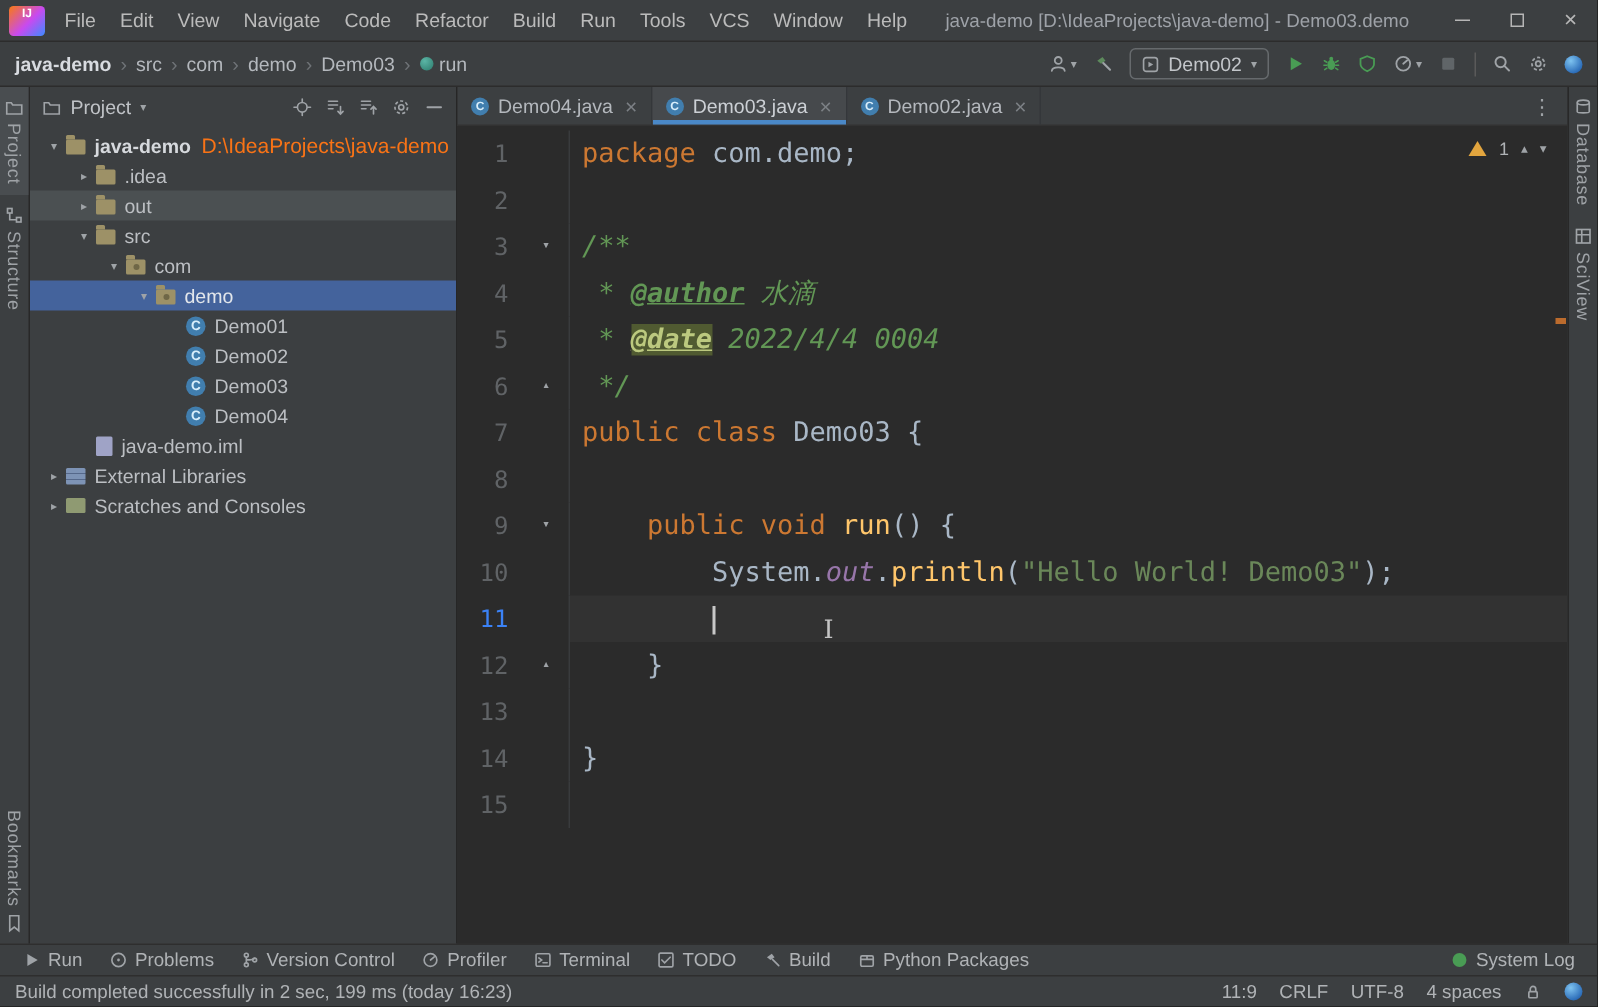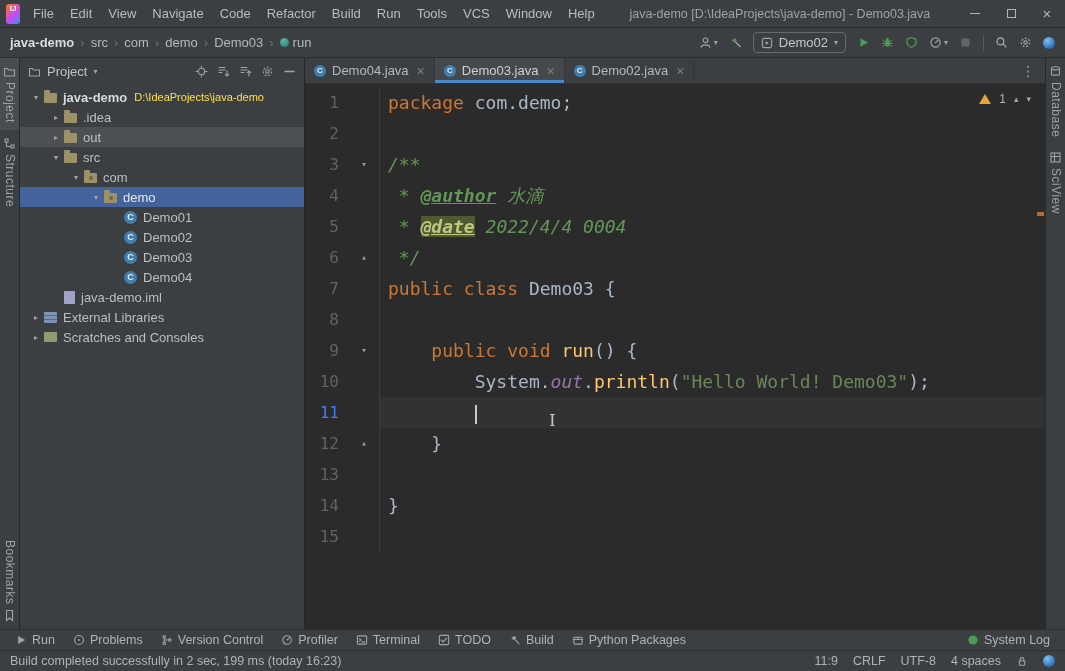--- a/index.html
+++ b/index.html
@@ -2,21 +2,21 @@
 <html><head>
 <meta charset="utf-8">
 <style>
   * { box-sizing: border-box; margin: 0; padding: 0; }
   html,body { background:#1e1e1e; }
   body { font-family:"Liberation Sans", sans-serif; }
   .app { position:relative; width:1065px; height:671px; overflow:hidden; background:#2b2b2b; color:#bbbbbb; }
 
   
   .titlebar { height:28px; background:#3c3f41; display:flex; align-items:center; border-bottom:1px solid #2c2c2c; }
-  .logo { width:14px; height:20px; margin:0 5px 0 6px; border-radius:3px; flex:none;
+  .logo { width:24px; height:20px; margin:0 5px 0 6px; border-radius:3px; flex:none;
           background:linear-gradient(135deg,#f97a12,#c84af0 55%,#3b8cff); color:#fff;
           font-size:8px; font-weight:bold; display:flex; align-items:flex-start; justify-content:center; }
   .menubar { display:flex; align-items:center; height:100%; }
   .menu-item { padding:0 8px; font-size:13px; line-height:27px; color:#bbbbbb; cursor:default; }
   .win-title { flex:1; text-align:center; font-size:12.5px; color:#9ea2a8; white-space:nowrap; overflow:hidden; }
   .win-controls { display:flex; height:100%; }
   .wc { width:36px; height:100%; display:flex; align-items:center; justify-content:center; color:#b6b6b6; font-size:15px; }
   .wc-min { width:10px; height:1px; background:#b6b6b6; }
   .wc-max { width:9px; height:9px; border:1px solid #b6b6b6; }
 
@@ -50,21 +50,21 @@
   .panel-header { height:27px; display:flex; align-items:center; justify-content:space-between; padding:0 8px 0 8px; }
   .ph-left { display:flex; align-items:center; gap:6px; font-size:13px; color:#c0c3c7; }
   .ph-actions { display:flex; align-items:center; gap:9px; }
   .tree { flex:1; overflow:hidden; padding-top:2px; }
   .tree-row { height:20px; display:flex; align-items:center; font-size:13px; white-space:nowrap; overflow:hidden; color:#bcbfc3; }
   .tree-row.sel-gray { background:#4b5052; }
   .tree-row.sel-blue { background:#44639c; color:#e2e6eb; }
   .chev { width:16px; flex:none; font-size:8px; color:#9fa3a7; text-align:center; }
   .ticon { flex:none; margin-right:6px; }
   .tlabel.bold { font-weight:bold; color:#d6d9dd; }
-  .textra { margin-left:7px; color:#fde047; font-size:11px; }
+  .textra { margin-left:7px; color:#f97316; font-size:14px; }
   .i-folder, .i-package { width:13px; height:10px; background:#9d9167; border-radius:1px; position:relative; margin-top:2px; }
   .i-folder::before, .i-package::before { content:""; position:absolute; top:-3px; left:0; width:6px; height:3px; background:#9d9167; border-radius:1px 1px 0 0; }
   .i-package::after { content:""; position:absolute; left:4.5px; top:3px; width:4px; height:4px; border-radius:50%; background:#6f6747; }
   .i-class { width:13px; height:13px; border-radius:50%; background:#417eae; color:#d9eefb; font-size:9px; font-weight:bold; display:inline-flex; align-items:center; justify-content:center; }
   .i-iml { width:11px; height:13px; background:#9fa3c6; border-radius:1px; }
   .i-libraries { width:13px; height:11px; background:linear-gradient(#7d93b5 0 3px,#55688a 3px 4px,#7d93b5 4px 7px,#55688a 7px 8px,#7d93b5 8px 11px); border-radius:1px; }
   .i-scratches { width:13px; height:10px; background:#8f9a72; border-radius:1px; }
 
   
   .editor-area { flex:1; display:flex; flex-direction:column; background:#2b2b2b; min-width:0; }
@@ -124,21 +124,21 @@
         <span class="menu-item">Navigate</span>
         <span class="menu-item">Code</span>
         <span class="menu-item">Refactor</span>
         <span class="menu-item">Build</span>
         <span class="menu-item">Run</span>
         <span class="menu-item">Tools</span>
         <span class="menu-item">VCS</span>
         <span class="menu-item">Window</span>
         <span class="menu-item">Help</span>
       </nav>
-    <div class="win-title">java-demo [D:\IdeaProjects\java-demo] - Demo03.java</div>
+    <div class="win-title">java-demo [D:\IdeaProjects\java-demo] - Demo03.demo</div>
     <div class="win-controls">
       <span class="wc">
           <span class="wc-min"></span>
         </span>
       <span class="wc">
           <span class="wc-max"></span>
         </span>
       <span class="wc">×</span>
     </div>
   </div>

